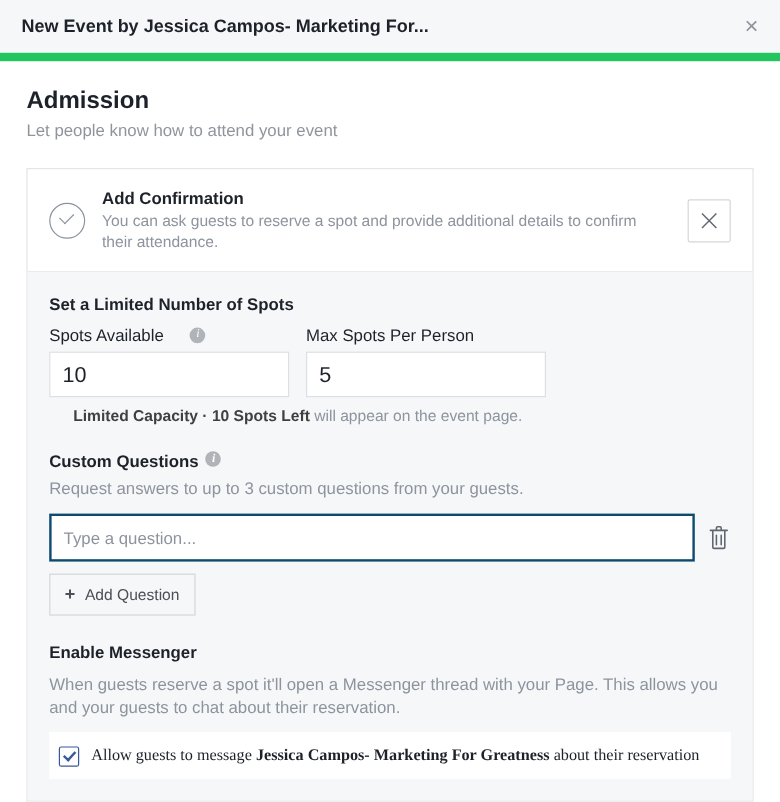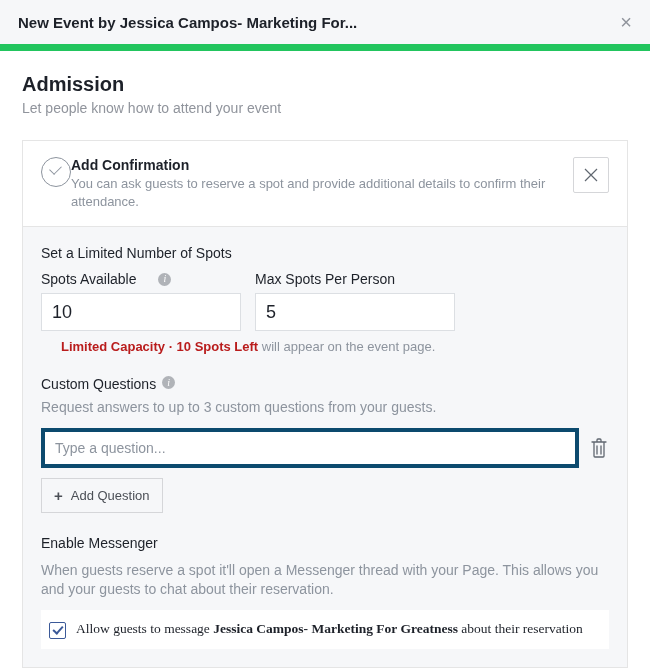--- a/index.html
+++ b/index.html
@@ -42,22 +42,23 @@
     font-size: 14px;
     color: #90949c;
     margin: 0 0 24px 0;
   }
   .card {
     border: 1px solid #e5e5e5;
     background: #fff;
   }
   .confirmation-row {
     display: flex;
-    align-items: flex-start;
+    align-items: center;
     padding: 16px 18px;
+    gap: 14px;
     border-bottom: 1px solid #e5e5e5;
   }
   .circ-icon {
     width: 30px; height: 30px;
     border: 1px solid #8d949e;
     border-radius: 50%;
     position: relative;
     flex: 0 0 30px;
   }
   .circ-icon::after{
@@ -89,21 +90,21 @@
     display: flex; align-items:center; justify-content:center;
     cursor: pointer;
   }
   .dismiss-btn svg { width: 14px; height: 14px; }
   .panel {
     background: #f6f7f9;
     padding: 18px;
   }
   .sub-h {
     font-size: 14px;
-    font-weight: normal;
+    font-weight: bold;
     color: #1d2129;
     margin: 0 0 10px 0;
   }
   .field-row { display:flex; gap: 14px; }
   .field { flex: 0 0 200px; }
   .field-label {
     font-size: 14px;
     color: #1d2129;
     margin-bottom: 6px;
     display:flex; align-items:center; gap:22px;
@@ -126,27 +127,27 @@
     background: #fff;
     padding: 0 10px;
     font-size: 18px;
     color: #1d2129;
   }
   .hint {
     font-size: 13px;
     color: #8d949e;
     margin-top: 8px;
   }
-  .hint b { color: #b91c1c; font-weight: bold; padding-left: 20px; }
+  .hint b { color: #404040; font-weight: bold; padding-left: 20px; }
   .sec-gap { margin-top: 22px; }
   .q-row { display:flex; align-items:center; gap:10px; }
   .q-input {
     flex:1;
     height: 40px;
-    border: 4px solid #0c4a6e;
+    border: 2px solid #0c4a6e;
     background:#fff;
     padding: 0 10px;
     font-size: 14px;
     color:#a21caf;
   }
   .q-input::placeholder { color: #8d949e; }
   .trash {
     width: 20px; height: 22px;
     cursor:pointer;
     color:#606770;

